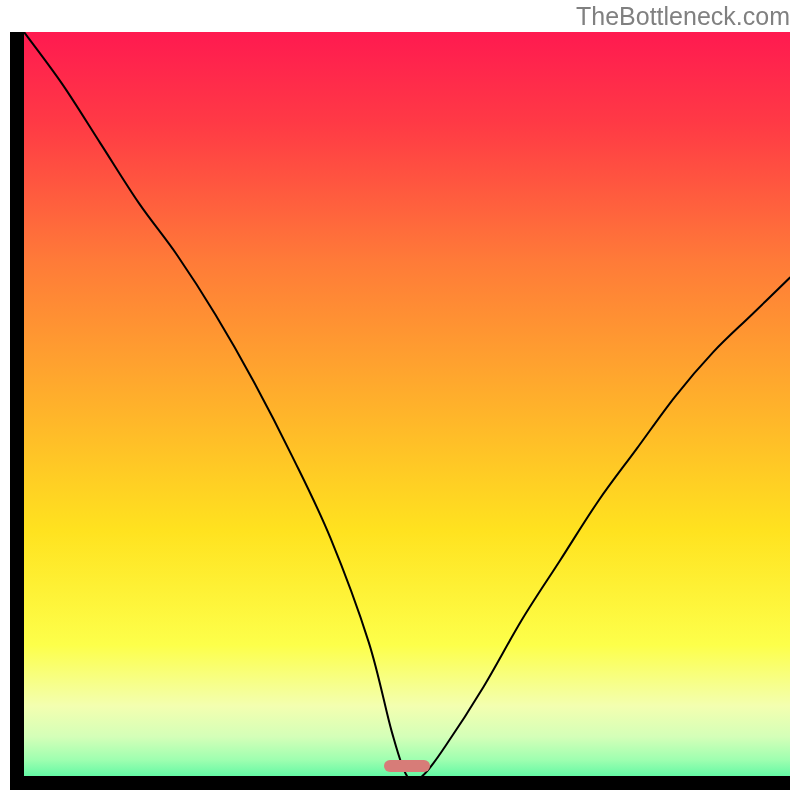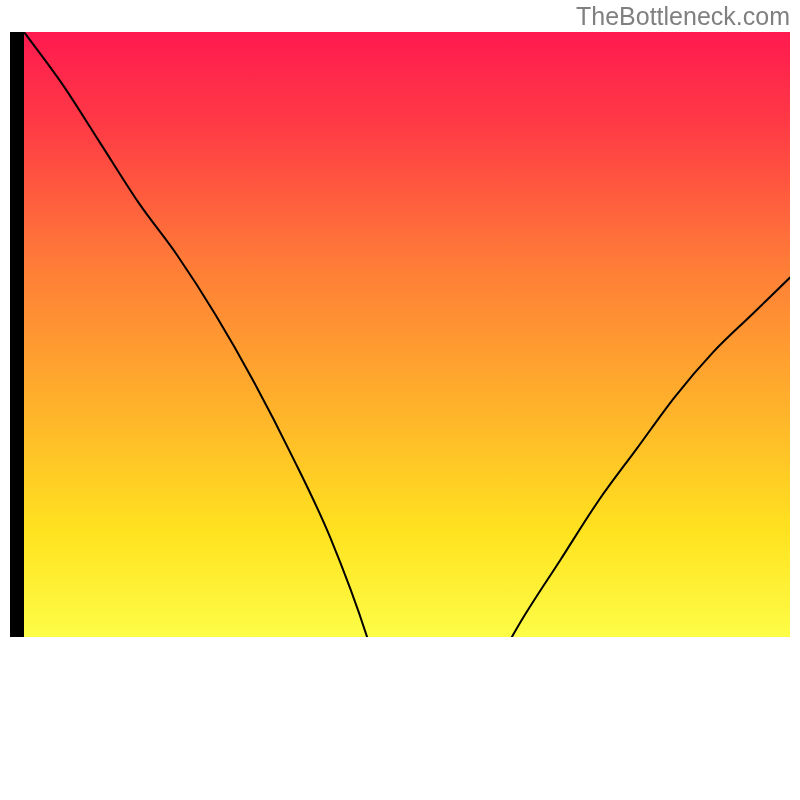--- a/index.html
+++ b/index.html
@@ -3,21 +3,21 @@
 <meta charset="utf-8">
 <style>
   body {
     margin: 0;
     padding: 0;
     background: #fff;
     font-family: Arial, Helvetica, sans-serif;
   }
   .stage {
     width: 800px;
-    height: 637px;
+    height: 800px;
     position: relative;
     overflow: hidden;
     text-align: center;
   }
   .watermark {
     position: absolute;
     top: 2px;
     right: 10px;
     color: #808080;
     font-size: 25px;

